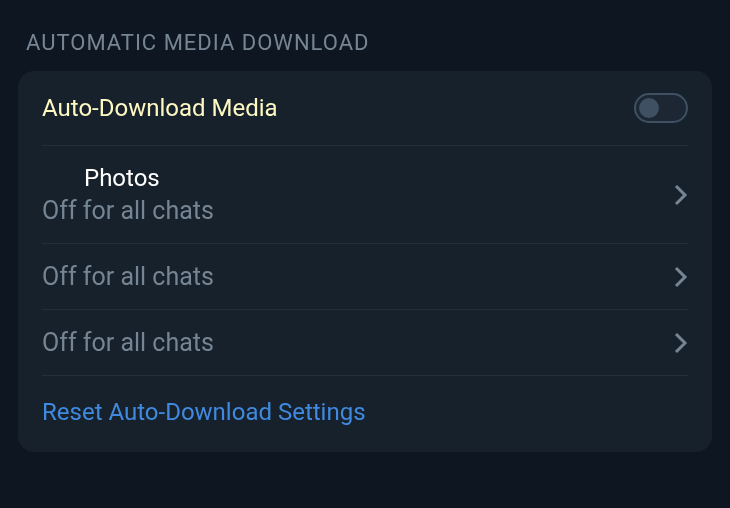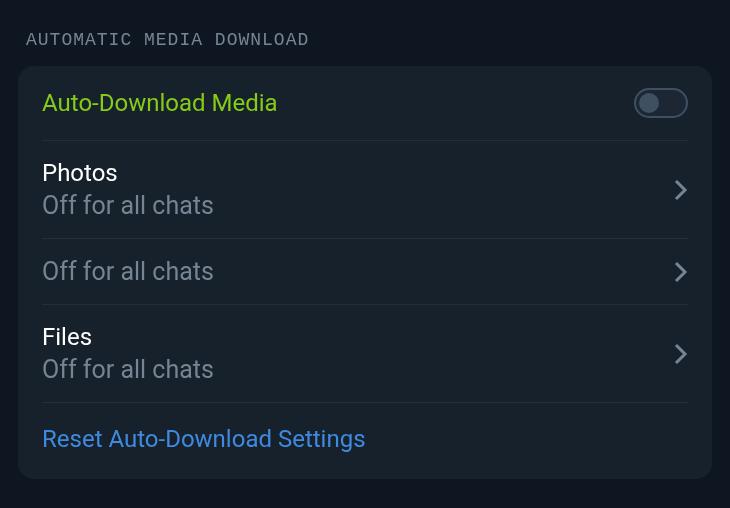--- a/index.html
+++ b/index.html
@@ -8,26 +8,25 @@
       height: 508px;
       background: #0e1621;
       font-family: -apple-system, BlinkMacSystemFont, "Segoe UI", Roboto, sans-serif;
       overflow: hidden;
     }
     .container {
       padding: 24px 18px 0 18px;
     }
     .section-header {
       color: #768593;
-      font-size: 18px;
+      font-size: 22px;
       font-weight: 400;
       letter-spacing: 1px;
       padding: 6px 8px 16px 8px;
       text-transform: uppercase;
-      font-family: Liberation Mono, monospace;
     }
     .panel {
       background: #17212b;
       border-radius: 16px;
       padding: 0 24px;
     }
     .row {
       display: flex;
       align-items: center;
       justify-content: space-between;
@@ -44,28 +43,29 @@
     .row.reset {
       border-bottom: none;
       padding: 22px 0 26px 0;
     }
     .row-left {
       display: flex;
       flex-direction: column;
       gap: 4px;
     }
     .title {
-      color: #84cc16;
+      color: #fef9c3;
       font-size: 24px;
       font-weight: 400;
     }
     .nav-title {
       color: #ffffff;
       font-size: 24px;
       font-weight: 400;
+      margin-left: 42px;
     }
     .subtitle {
       color: #768593;
       font-size: 25px;
       font-weight: 400;
     }
     .reset-link {
       color: #3f8ae0;
       font-size: 24px;
       font-weight: 400;
@@ -136,21 +136,20 @@
       </div>
       <div class="chevron">
         <svg viewBox="0 0 14 24">
             <polyline points="2,3 11,12 2,21"></polyline>
           </svg>
       </div>
     </div>
 
     <div class="row nav">
       <div class="row-left">
-        <div class="nav-title">Files</div>
         <div class="subtitle">Off for all chats</div>
       </div>
       <div class="chevron">
         <svg viewBox="0 0 14 24">
             <polyline points="2,3 11,12 2,21"></polyline>
           </svg>
       </div>
     </div>
 
     <div class="row reset">

